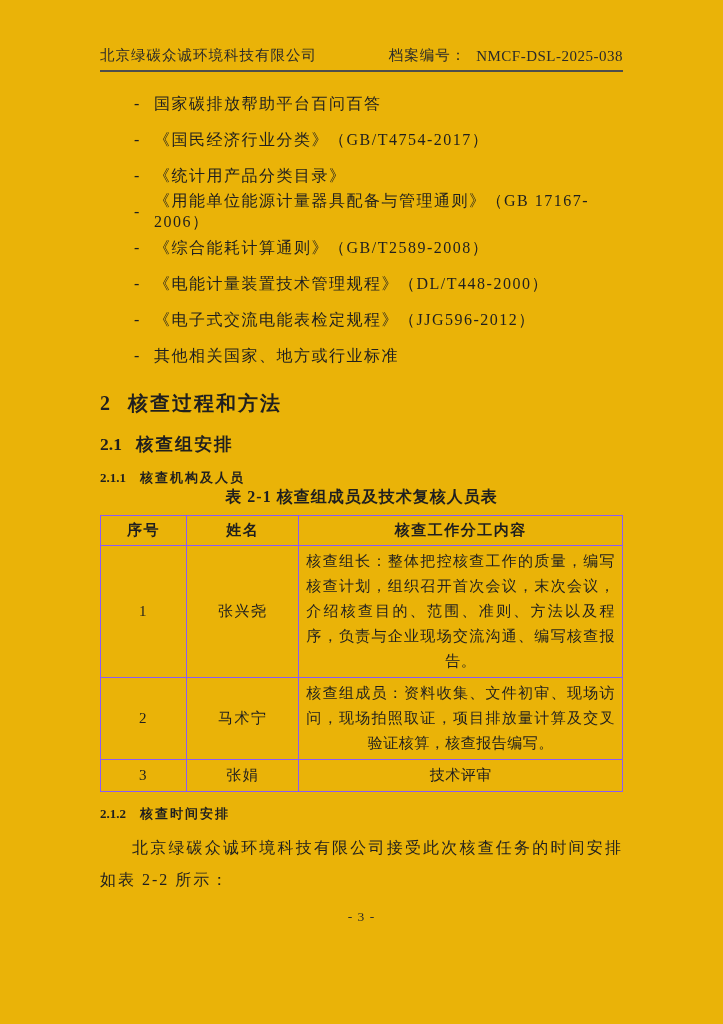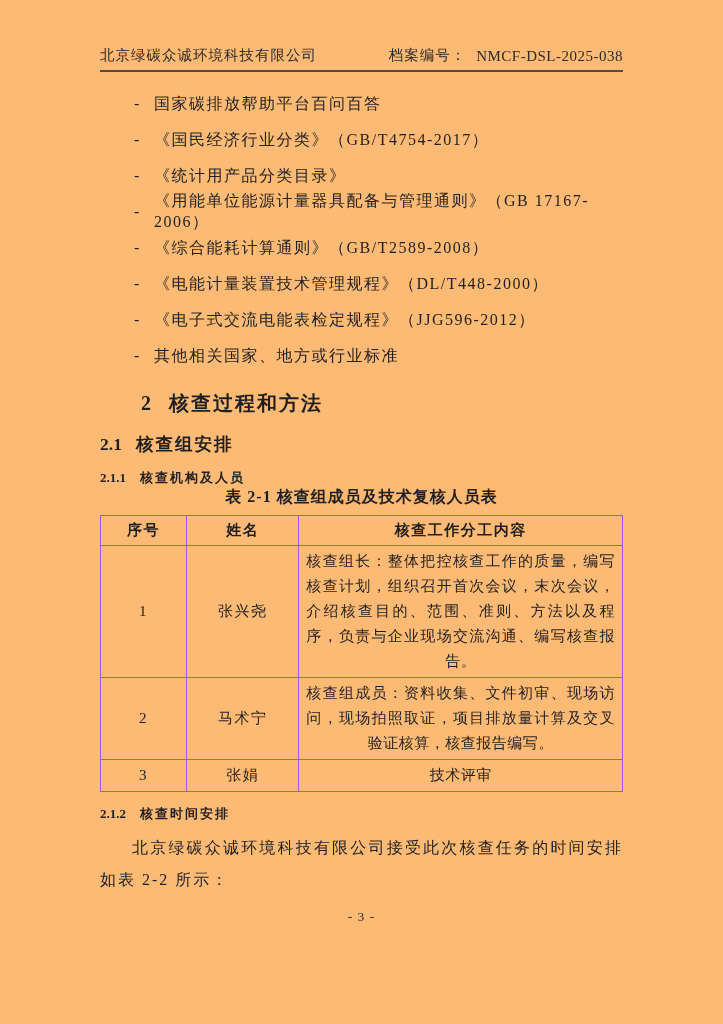--- a/index.html
+++ b/index.html
@@ -7,21 +7,21 @@
   body {
     font-family: "Liberation Serif", "DejaVu Serif", serif;
     color: #1f1f1f;
     -webkit-font-smoothing: antialiased;
   }
   .page {
     position: relative;
     width: 723px;
     height: 1024px;
     margin: 0 auto;
-    background: #fdba74;
+    background: #eab308;
     overflow: hidden;
     padding: 46px 100px 0 100px;
   }
   
   .doc-header {
     display: flex;
     justify-content: space-between;
     align-items: baseline;
     padding-bottom: 5px;
     border-bottom: 2px solid #4d4d4d;
@@ -36,21 +36,21 @@
   .ref-item {
     height: 36px;
     display: flex;
     align-items: center;
     font-size: 16px;
     letter-spacing: 1.5px;
     padding-left: 34px;
   }
   .ref-item .dash { width: 20px; flex: 0 0 20px; text-align: left; }
   
-  .h2 { margin-top: 16px; font-size: 20px; font-weight: bold; letter-spacing: 2px; margin-left: 41px; }
+  .h2 { margin-top: 16px; font-size: 20px; font-weight: bold; letter-spacing: 2px; }
   .h2 .sec-num, .h3 .sec-num, .h4 .sec-num { letter-spacing: 0; margin-right: 18px; }
   .h3 { margin-top: 15px; font-size: 17.5px; font-weight: bold; letter-spacing: 2px; }
   .h4 { margin-top: 13px; font-size: 13px; font-weight: bold; letter-spacing: 2px; }
   .h3 .sec-num, .h4 .sec-num { margin-right: 14px; }
   
   .para {
     margin-top: 9px;
     font-size: 16px;
     line-height: 32px;
     letter-spacing: 2px;

